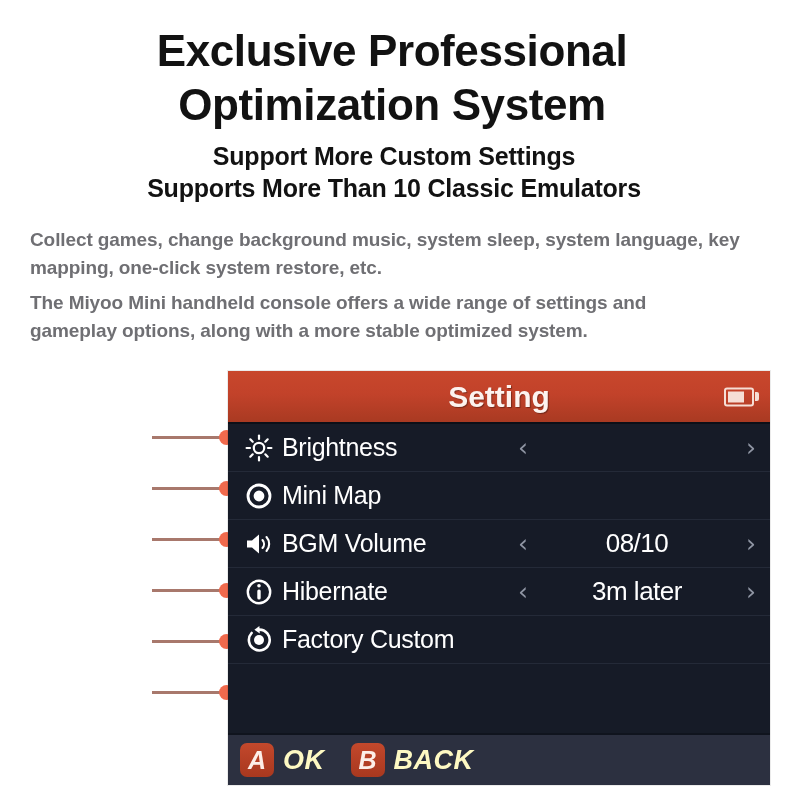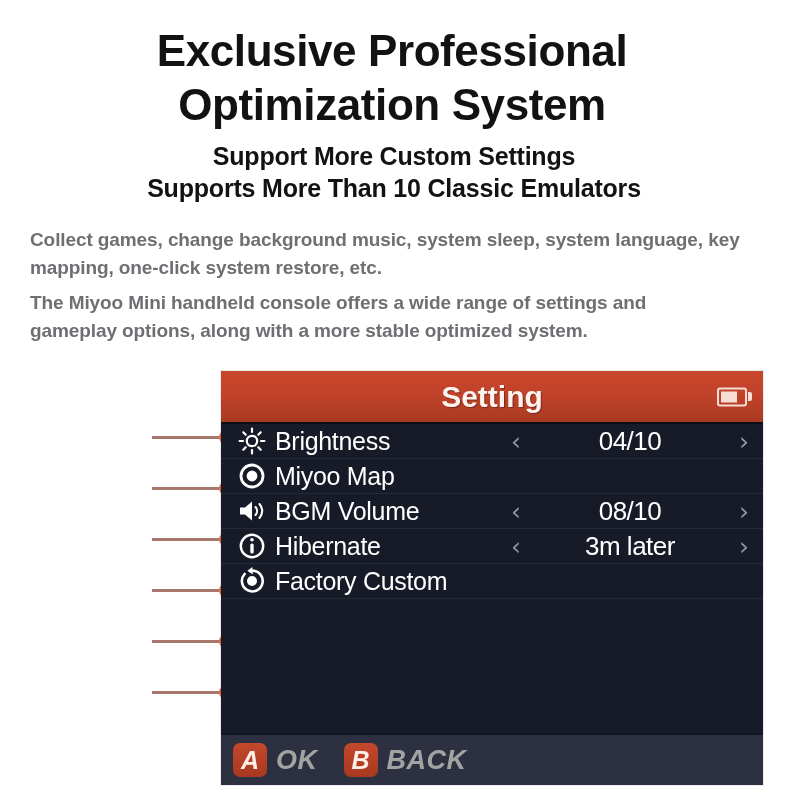--- a/index.html
+++ b/index.html
@@ -59,21 +59,21 @@
     position:absolute;
     right:-10px; top:-6px;
     width:15px;height:15px;
     border-radius:50%;
     background:#f06a4d;
   }
 
   
   .device{
     position:absolute;
-    left:221px; top:371px;
+    left:228px; top:371px;
     width:542px; height:414px;
     background:#161b27;
     overflow:hidden;
     box-shadow:0 0 0 1px rgba(0,0,0,0.08);
   }
 
   .scr-header{
     position:relative;
     height:51px;
     background:linear-gradient(180deg,#c8472c 0%,#c2422a 45%,#a93a22 100%);
@@ -109,21 +109,21 @@
   .battery .fill{
     margin:2px;
     height:calc(100% - 4px);
     width:62%;
     background:#f6ded5;
   }
 
   .rows{ }
   .row{
     position:relative;
-    height:35px;
+    height:48px;
     display:flex;
     align-items:center;
     background:#161b27;
     border-bottom:1px solid #242a38;
     box-sizing:border-box;
   }
   .row.selected{
     background:linear-gradient(180deg,#c6482d 0%,#be4129 50%,#ad3a23 100%);
     border-bottom:1px solid #7c2a19;
   }
@@ -186,21 +186,21 @@
     background:linear-gradient(180deg,#c3482c,#a8381f);
     border-radius:7px;
     color:#fdeee8;
     font-size:25px;
     font-weight:bold;
     font-style:italic;
     display:flex;align-items:center;justify-content:center;
     margin-right:9px;
   }
   .key-text{
-    color:#a3a3a3;
+    color:#fef9c3;
     font-size:27px;
     font-weight:bold;
     font-style:italic;
     letter-spacing:0.5px;
   }
 </style>
 </head>
 <body>
 
 <div class="headline">
@@ -260,34 +260,33 @@
             <line x1="5.3" y1="5.3" x2="7.7" y2="7.7"></line>
               <line x1="20.3" y1="20.3" x2="22.7" y2="22.7"></line>
             <line x1="22.7" y1="5.3" x2="20.3" y2="7.7"></line>
               <line x1="7.7" y1="20.3" x2="5.3" y2="22.7"></line>
           </g>
         </svg>
       </span>
       <span class="label">Brightness</span>
       <span class="valgroup">
         <span class="chev">‹</span>
-        <span class="value">04/10</span>
         <span class="chev">›</span>
       </span>
     </div>
 
 
     <div class="row">
       <span class="icon">
         <svg class="gi" width="30" height="30" viewBox="0 0 30 30">
           <circle cx="15" cy="15" r="11" fill="none" stroke="#fff" stroke-width="2.8"></circle>
           <circle cx="15" cy="15" r="5.4" fill="#fff"></circle>
         </svg>
       </span>
-      <span class="label">Miyoo Map</span>
+      <span class="label">Mini Map</span>
     </div>
 
     <div class="row">
       <span class="icon">
         <svg class="gi" width="30" height="28" viewBox="0 0 30 28">
           <path d="M3 10.5 H8 L15 4.5 V23.5 L8 17.5 H3 Z" fill="#fff"></path>
           <path d="M18.5 10 A6 6 0 0 1 18.5 18" fill="none" stroke="#fff" stroke-width="2.1" stroke-linecap="round"></path>
           <path d="M22.5 7 A10.5 10.5 0 0 1 22.5 21" fill="none" stroke="#fff" stroke-width="2.1" stroke-linecap="round"></path>
         </svg>
       </span>

